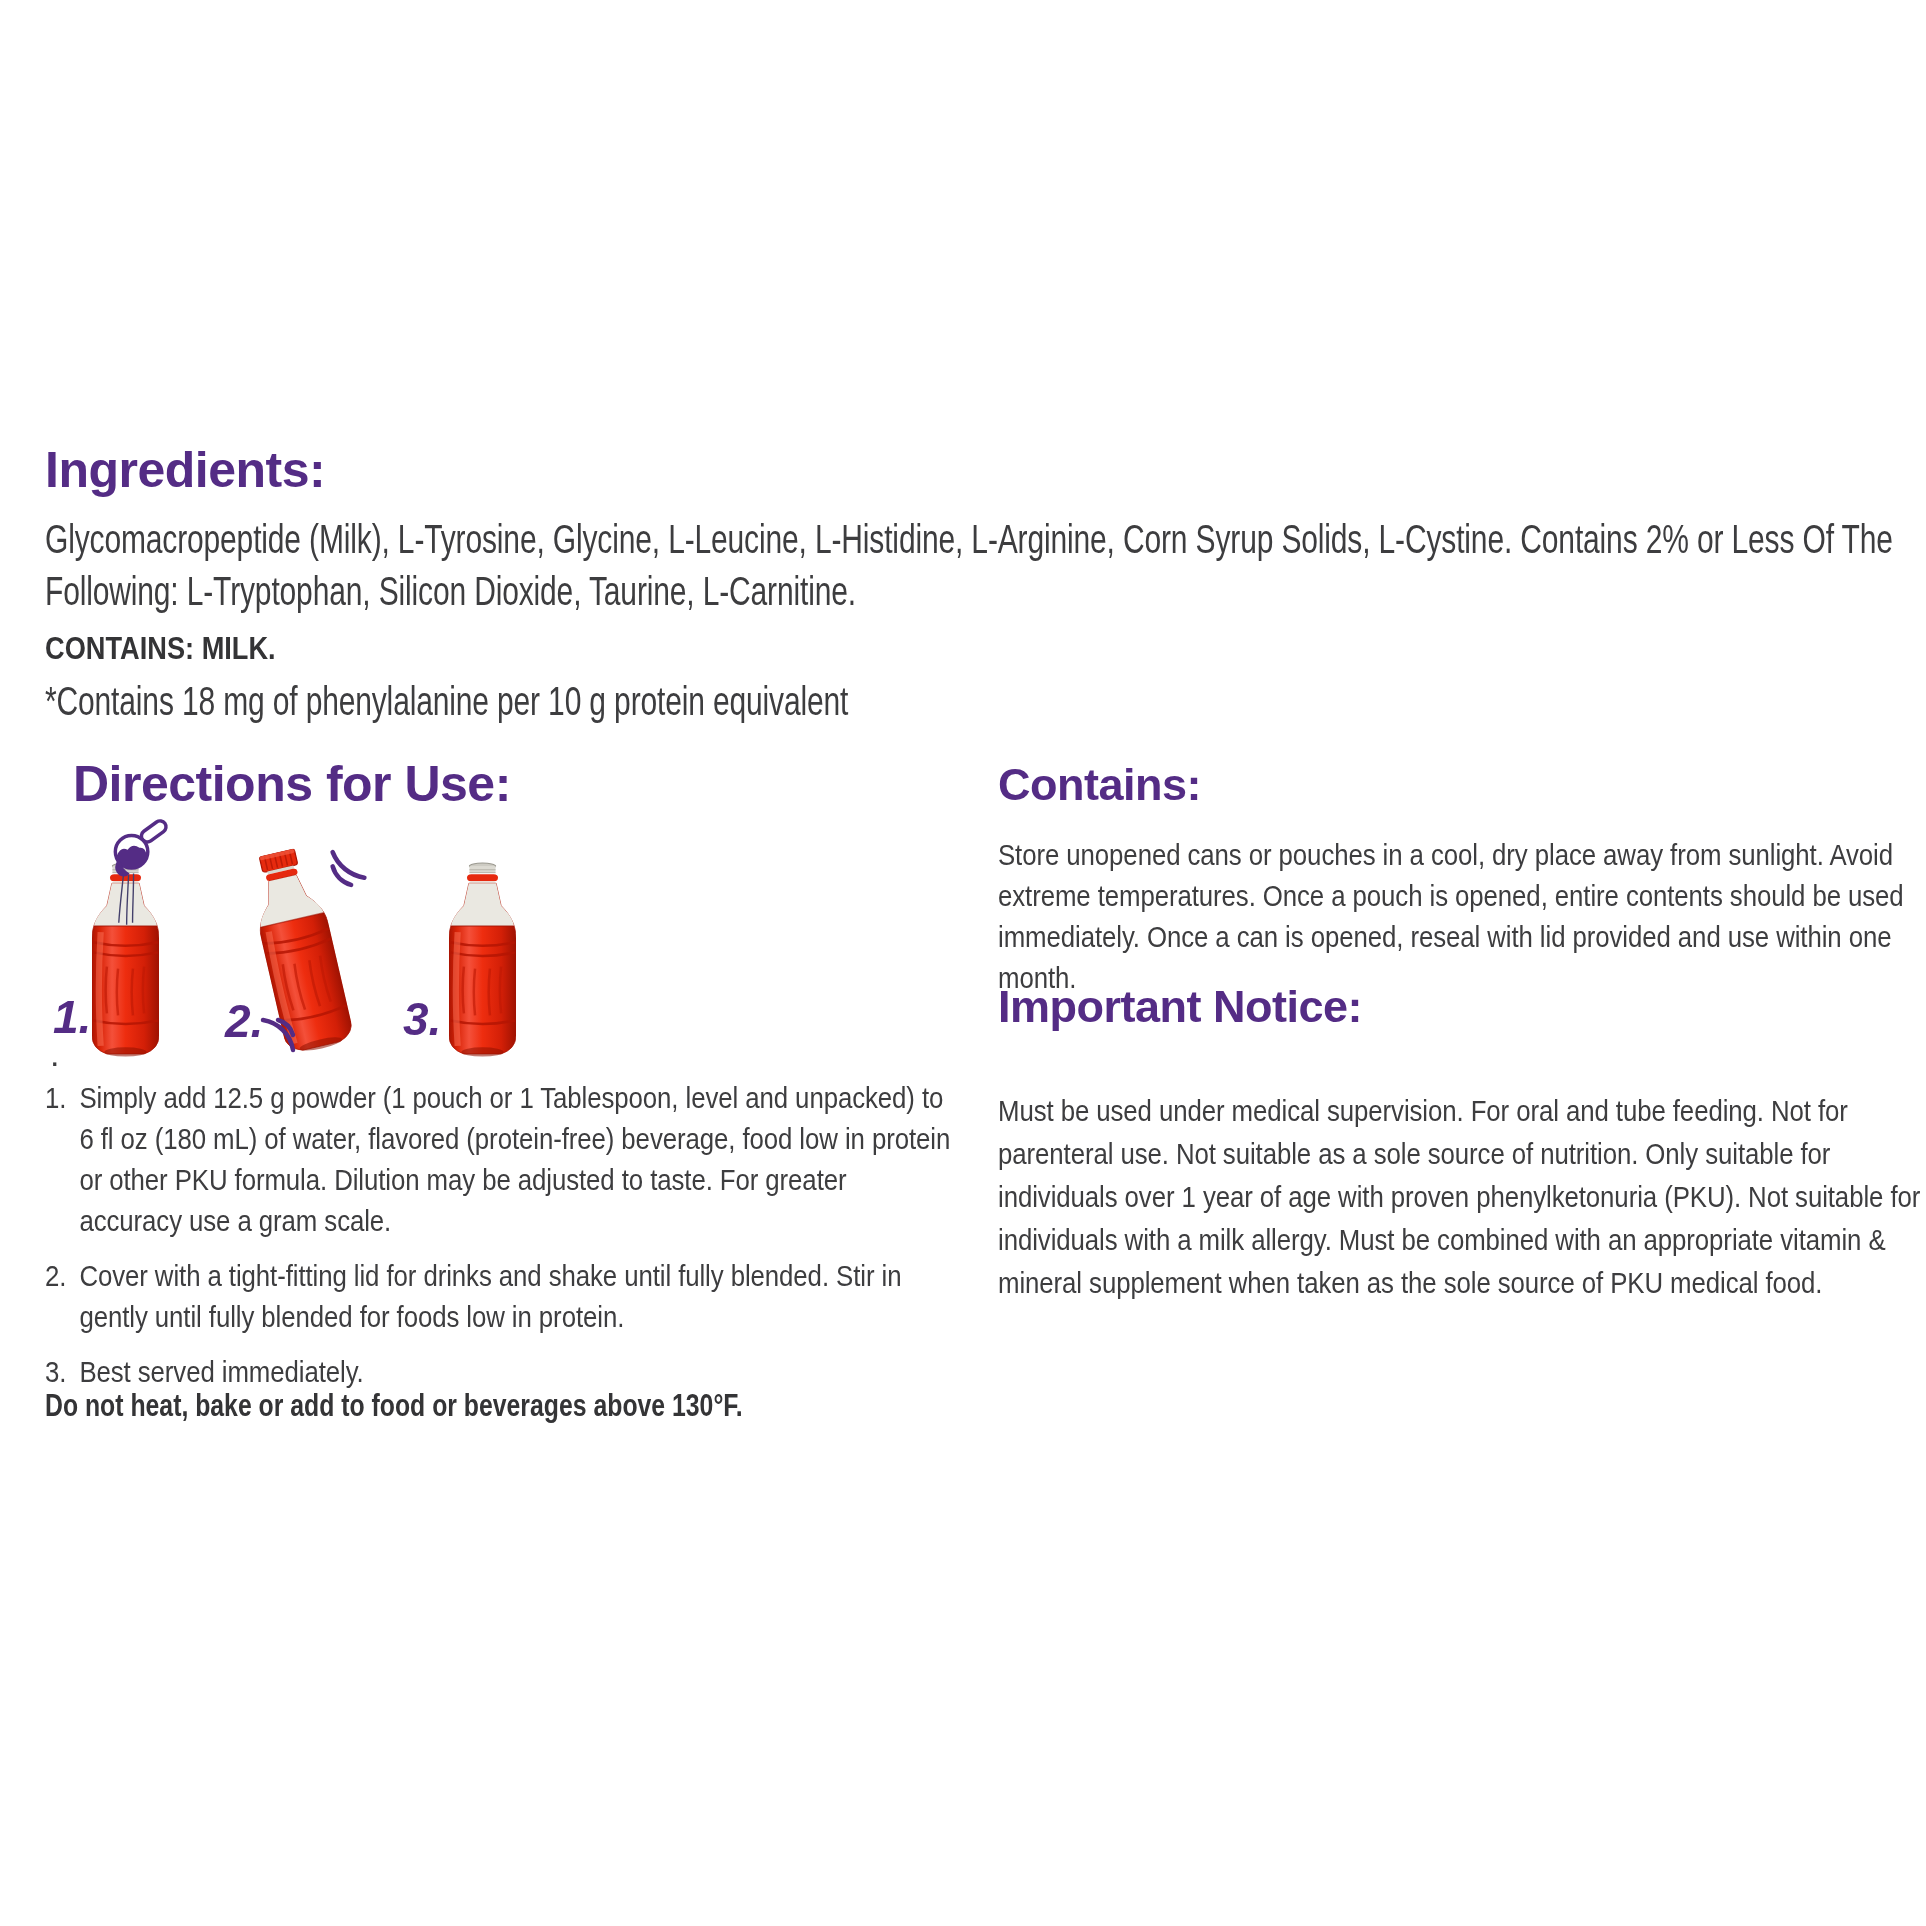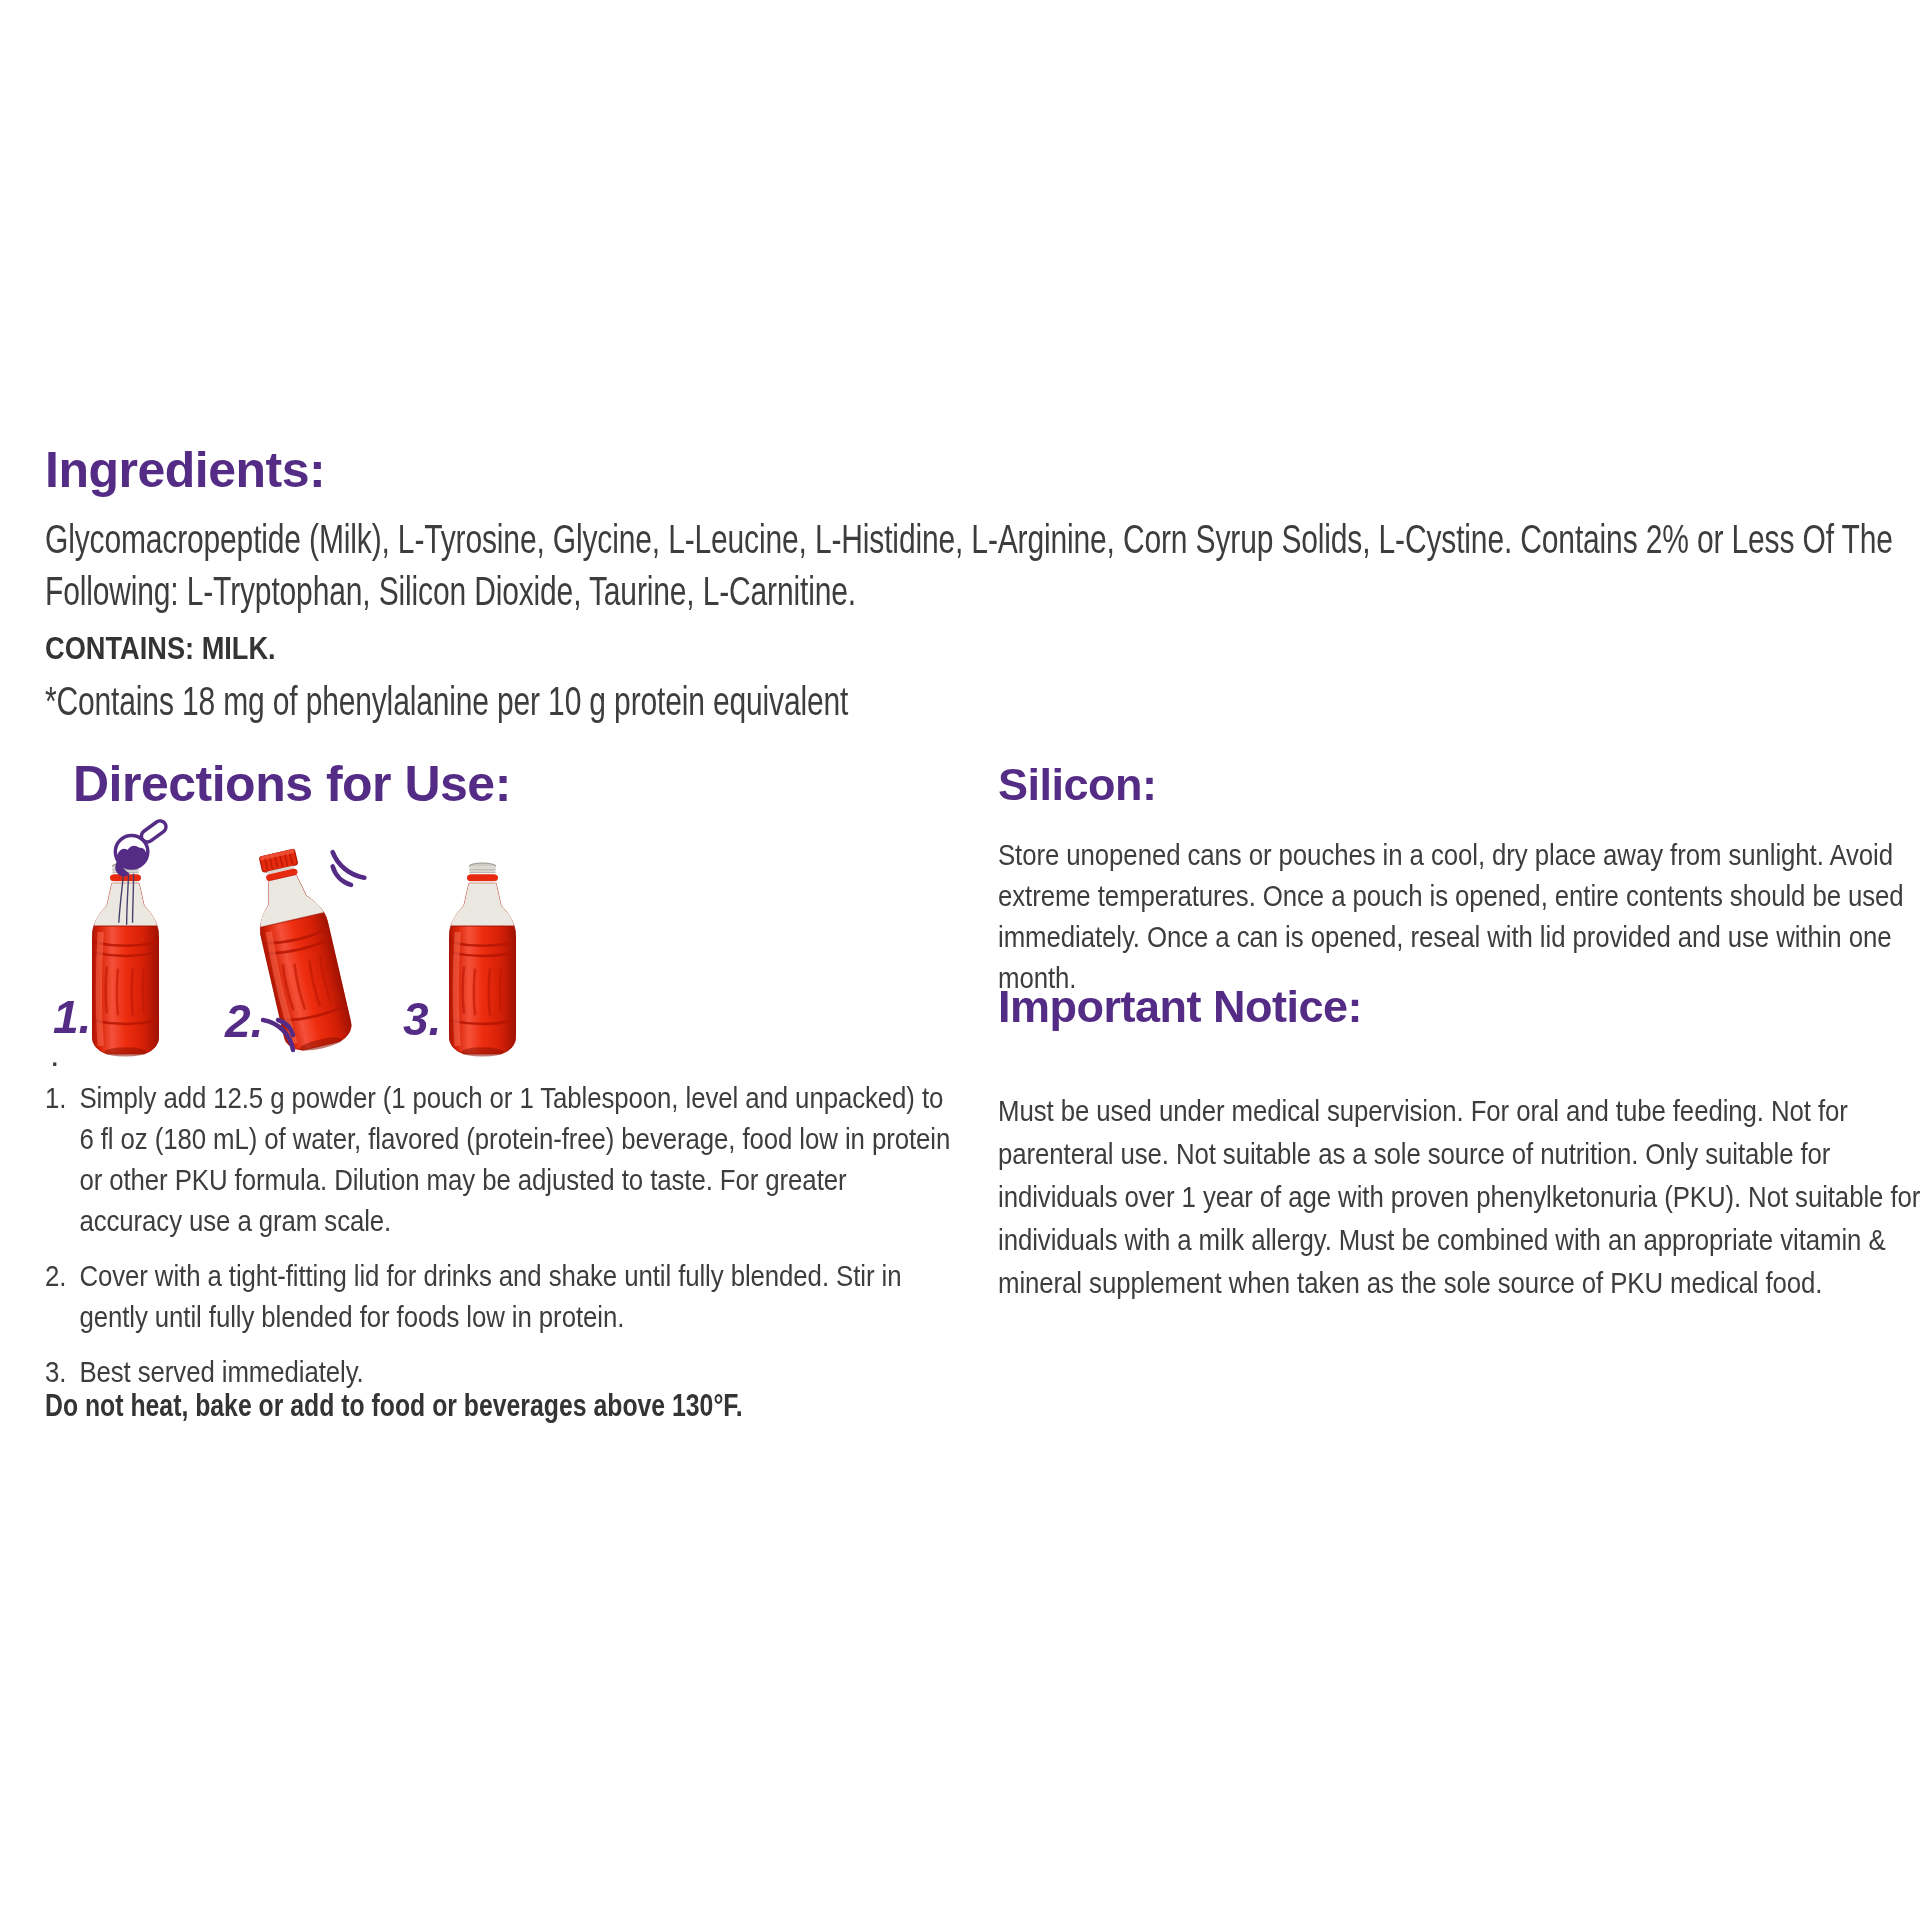--- a/index.html
+++ b/index.html
@@ -151,21 +151,21 @@
       <span class="step-text">Cover with a tight-fitting lid for drinks and shake until fully blended. Stir in gently until fully blended for foods low in protein.</span>
     </div>
     <div class="step">
       <span class="step-marker">3.</span>
       <span class="step-text">Best served immediately.</span>
     </div>
   </div>
 
   <p class="abs warning cx80 nowrap" style="left:45px; top:1388px; margin:0;">Do not heat, bake or add to food or beverages above 130°F.</p>
 
-  <h2 class="abs h-purple h45" style="left:998px; top:760px;">Silicon:</h2>
+  <h2 class="abs h-purple h45" style="left:998px; top:760px;">Contains:</h2>
 
   <p class="abs col-body storage-body cx86" style="left:998px; top:834px; margin:0;">Store unopened cans or pouches in a cool, dry place away from sunlight. Avoid extreme temperatures. Once a pouch is opened, entire contents should be used immediately. Once a can is opened, reseal with lid provided and use within one month.</p>
 
   <h2 class="abs h-purple h45" style="left:998px; top:982px;">Important Notice:</h2>
 
   <p class="abs col-body notice-body cx86" style="left:998px; top:1089px; margin:0;">Must be used under medical supervision. For oral and tube feeding. Not for parenteral use. Not suitable as a sole source of nutrition. Only suitable for individuals over 1 year of age with proven phenylketonuria (PKU). Not suitable for individuals with a milk allergy. Must be combined with an appropriate vitamin &amp; mineral supplement when taken as the sole source of PKU medical food.</p>
 
 </div>
 
 

